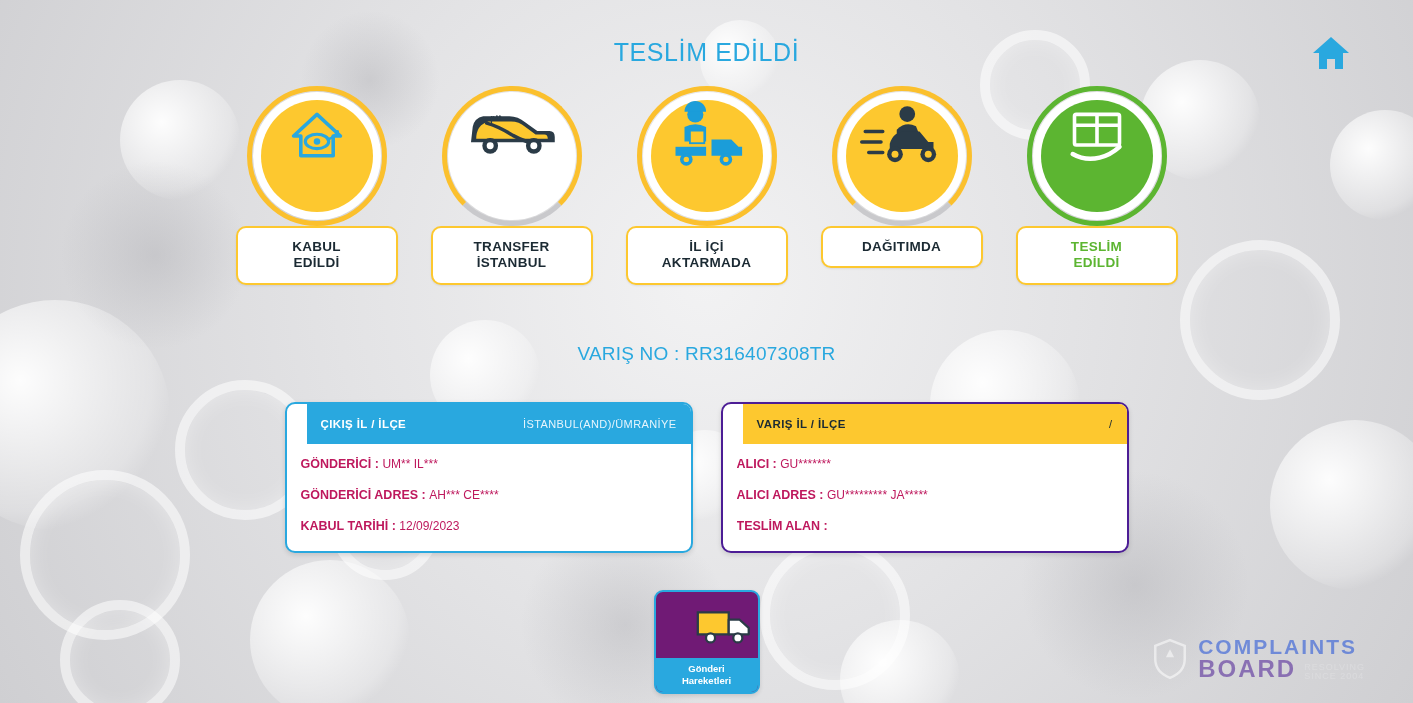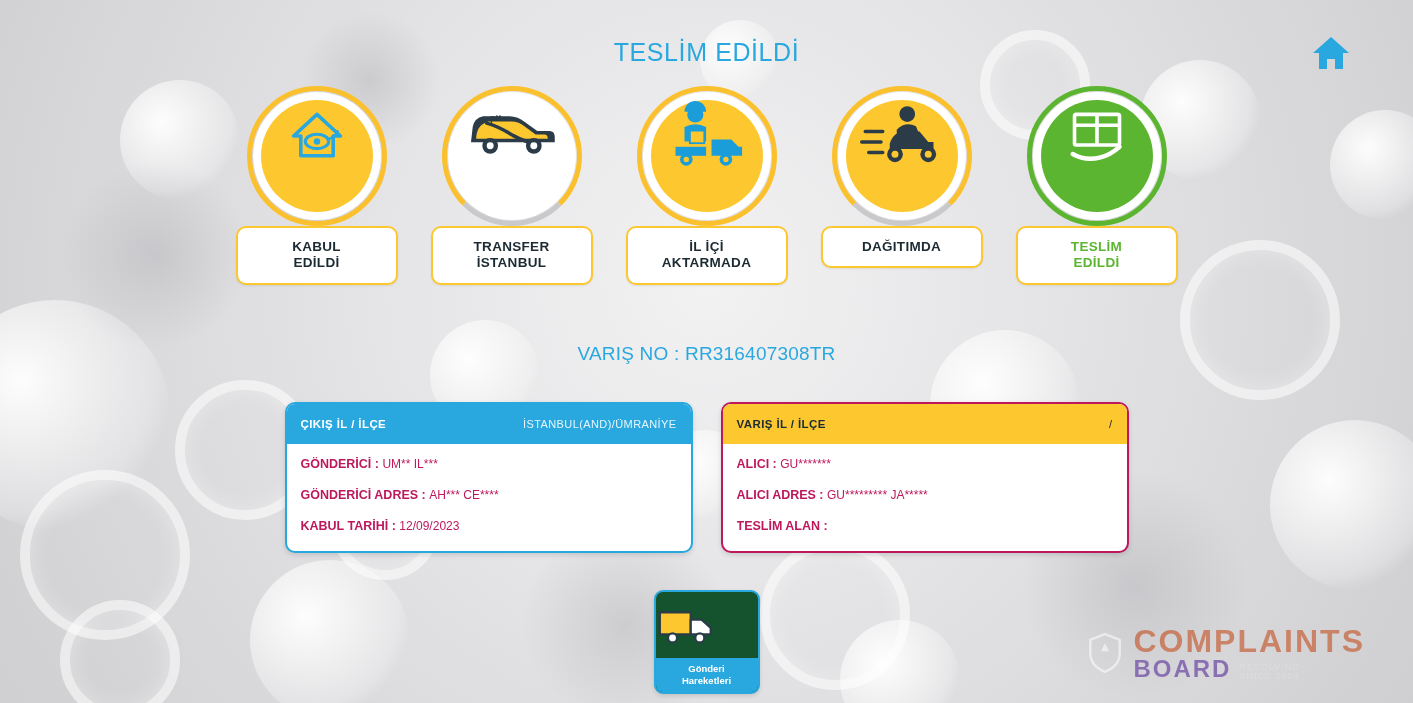--- a/index.html
+++ b/index.html
@@ -153,30 +153,31 @@
     gap: 28px;
   }
   .card {
     width: 404px;
     border-radius: 10px;
     background: #ffffff;
     overflow: hidden;
     box-shadow: 0 2px 5px rgba(0,0,0,0.13);
   }
   .card.left { border: 2px solid #29a8df; }
-  .card.right { border: 2px solid #be185d; }
+  .card.right { border: 2px solid #4c1d95; }
   .card-head {
     height: 40px;
     display: flex;
     align-items: center;
     justify-content: space-between;
     padding: 0 14px;
     font-size: 11.5px;
     font-weight: bold;
     letter-spacing: 0.4px;
+    margin-left: 20px;
   }
   .card.left .card-head { background: #29a8df; color: #ffffff; }
   .card.right .card-head { background: #fdc82f; color: #1b2a33; }
   .card-head .head-right { font-weight: normal; font-size: 11px; }
   .card.left .card-head .head-right { color: #e6f5fd; }
   .card-body { padding: 13px 14px 16px 14px; }
   .card-row {
     font-size: 12.5px;
     color: #be185d;
     font-weight: bold;
@@ -195,28 +196,28 @@
     left: 0;
     width: 100%;
     display: flex;
     justify-content: center;
     gap: 12px;
   }
   .bbtn {
     width: 102px;
     height: 100px;
     border-radius: 9px;
-    background: #14532d;
+    background: #701a75;
     border: 2px solid #29a8df;
     position: relative;
     cursor: pointer;
     overflow: hidden;
     display: flex;
     flex-direction: column;
-    align-items: flex-start;
+    align-items: flex-end;
     box-shadow: 0 2px 4px rgba(0,0,0,0.12);
   }
   .bbtn .ico {
     margin-top: 10px;
     height: 50px;
     display: flex;
     align-items: center;
     justify-content: center;
   }
   .bbtn .cap {
@@ -242,24 +243,24 @@
     right: 48px;
     bottom: 22px;
     display: flex;
     align-items: center;
     gap: 10px;
     opacity: 0.55;
     user-select: none;
   }
   #watermark .wm-text { line-height: 1; }
   #watermark .wm-l1 {
-    font-size: 32px;
+    font-size: 21px;
     font-weight: bold;
     letter-spacing: 2px;
-    color: #c2410c;
+    color: #1d4ed8;
   }
   #watermark .wm-l2 {
     font-size: 24px;
     font-weight: bold;
     letter-spacing: 2px;
     color: #4c1d95;
   }
   #watermark .wm-sub {
     font-size: 9px;
     letter-spacing: 1px;

